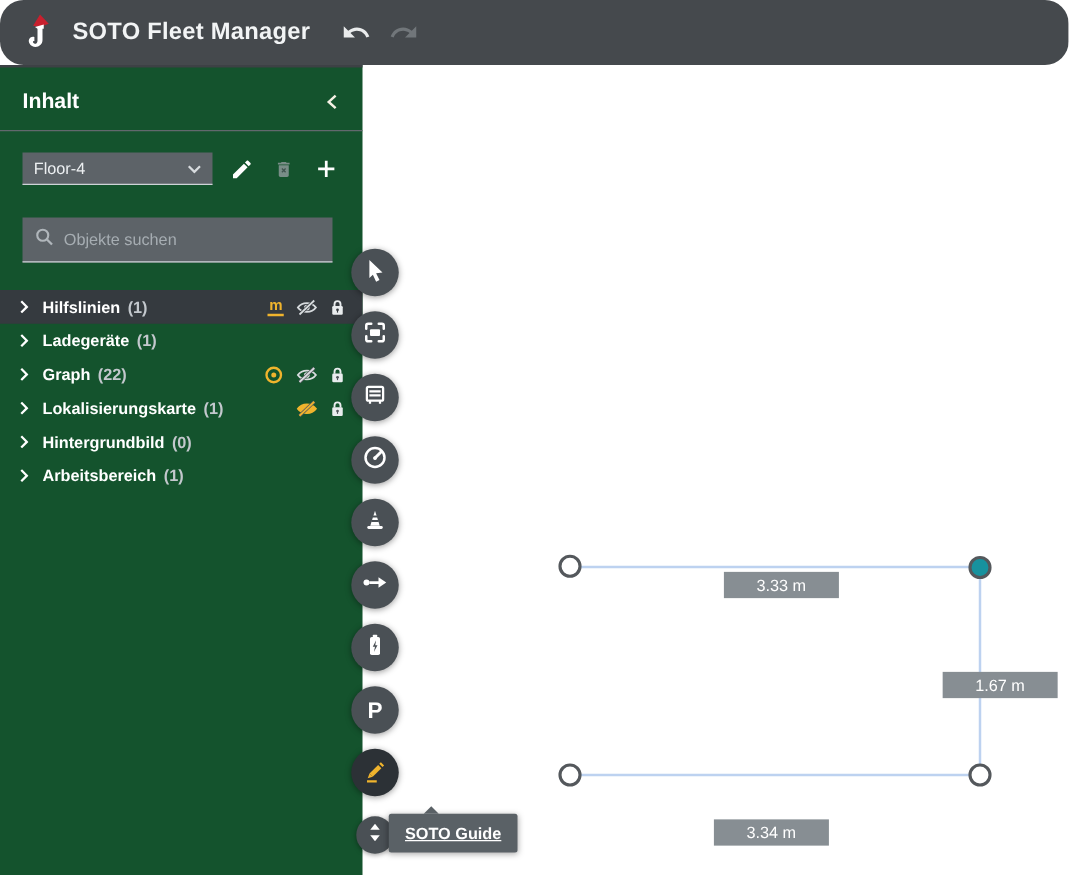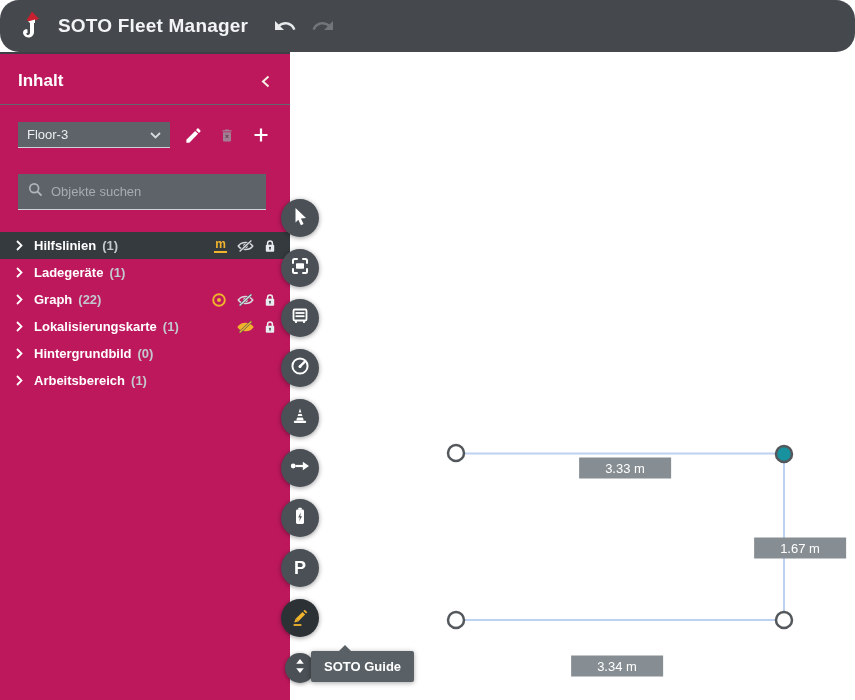--- a/index.html
+++ b/index.html
@@ -10,21 +10,21 @@
   
   .topbar { position:absolute; top:0; left:0; width:855px; height:52px; background:#45494d;
             display:flex; align-items:center; z-index:20;border-radius:19px; }
   .logo { width:34px; height:34px; margin-left:12px; display:flex; align-items:center; justify-content:center; }
   .app-title { color:#f2f4f5; font-size:19px; font-weight:bold; margin-left:12px; letter-spacing:.2px; }
   .history-btn { width:30px; height:30px; display:flex; align-items:center; justify-content:center; cursor:pointer; }
   .history-btn.undo { margin-left:22px; }
   .history-btn.redo { margin-left:8px; }
 
   
-  .sidebar { position:absolute; top:52px; left:0; width:290px; height:648px; background:#be185d;
+  .sidebar { position:absolute; top:52px; left:0; width:290px; height:648px; background:#14532d;
              border-top:2px solid #3d4145; z-index:10; }
   .sidebar-header { display:flex; align-items:center; justify-content:space-between;
                     padding:17px 20px 13px 18px; }
   .sidebar-title { color:#fff; font-size:17px; font-weight:bold; }
   .collapse-btn { cursor:pointer; display:flex; align-items:center; }
   .sidebar-divider { border-bottom:1px solid #62686d; margin:0; }
 
   .floor-row { display:flex; align-items:center; padding:17px 14px 0 18px; gap:12px; }
   .floor-select { width:152px; height:26px; background:#5d6368; border-bottom:1px solid #ced3d7;
                   display:flex; align-items:center; justify-content:space-between; padding:0 9px;
@@ -55,21 +55,21 @@
               box-shadow:0 1px 5px rgba(0,0,0,.4); display:flex; align-items:center;
               justify-content:center; cursor:pointer; }
   .tool-btn.active { background:#2c3136; }
   .p-label { color:#fff; font-size:18px; font-weight:800; }
   .spinner-btn { position:absolute; left:285px; top:653px; width:30px; height:30px; border-radius:50%;
                  background:#4a5055; box-shadow:0 1px 4px rgba(0,0,0,.4); display:flex;
                  align-items:center; justify-content:center; cursor:pointer; z-index:15; }
 
   .tooltip { position:absolute; left:311px; top:651px; height:31px; background:#5a6166;
              color:#fff; font-size:13px; font-weight:bold; display:flex; align-items:center;
-             padding:0 13px; border-radius:2px; box-shadow:0 1px 5px rgba(0,0,0,.35); z-index:18; }
+             padding:0 13px; border-radius:2px; box-shadow:0 1px 5px rgba(0,0,0,.35); z-index:18;text-decoration:underline; }
   .tooltip::before { content:""; position:absolute; top:-6px; left:28px; border-left:6px solid transparent;
                      border-right:6px solid transparent; border-bottom:6px solid #5a6166; }
 
   
   .canvas { position:absolute; left:265px; top:52px; width:590px; height:648px; background:#fff; }
   .shape-svg { position:absolute; left:0; top:0; }
   .badge { position:absolute; transform:translate(-50%,-50%); background:#878e93; color:#fff;
            font-size:13px; padding:3px 26px; white-space:nowrap; }
 </style>
 </head>
@@ -104,21 +104,21 @@
       <span class="collapse-btn">
         <svg width="9" height="13" viewBox="0 0 9 13">
             <polyline points="7.5,1.5 2,6.5 7.5,11.5" fill="none" stroke="#f5f1e4" stroke-width="2"></polyline>
           </svg>
       </span>
     </div>
     <div class="sidebar-divider"></div>
 
     <div class="floor-row">
       <div class="floor-select">
-        <span>Floor-3</span>
+        <span>Floor-4</span>
         <span>
           <svg width="11" height="7" viewBox="0 0 11 7">
               <polyline points="1,1 5.5,5.5 10,1" fill="none" stroke="#d7dbde" stroke-width="1.8"></polyline>
             </svg>
         </span>
       </div>
       <span class="icon-btn">
         <svg width="19" height="19" viewBox="0 0 24 24">
           <path d="M3 17.25V21h3.75L17.81 9.94l-3.75-3.75L3 17.25zM20.71 7.04c.39-.39.39-1.02 0-1.41l-2.34-2.34c-.39-.39-1.02-.39-1.41 0l-1.83 1.83 3.75 3.75 1.83-1.83z" fill="#fff"></path>
         </svg>

